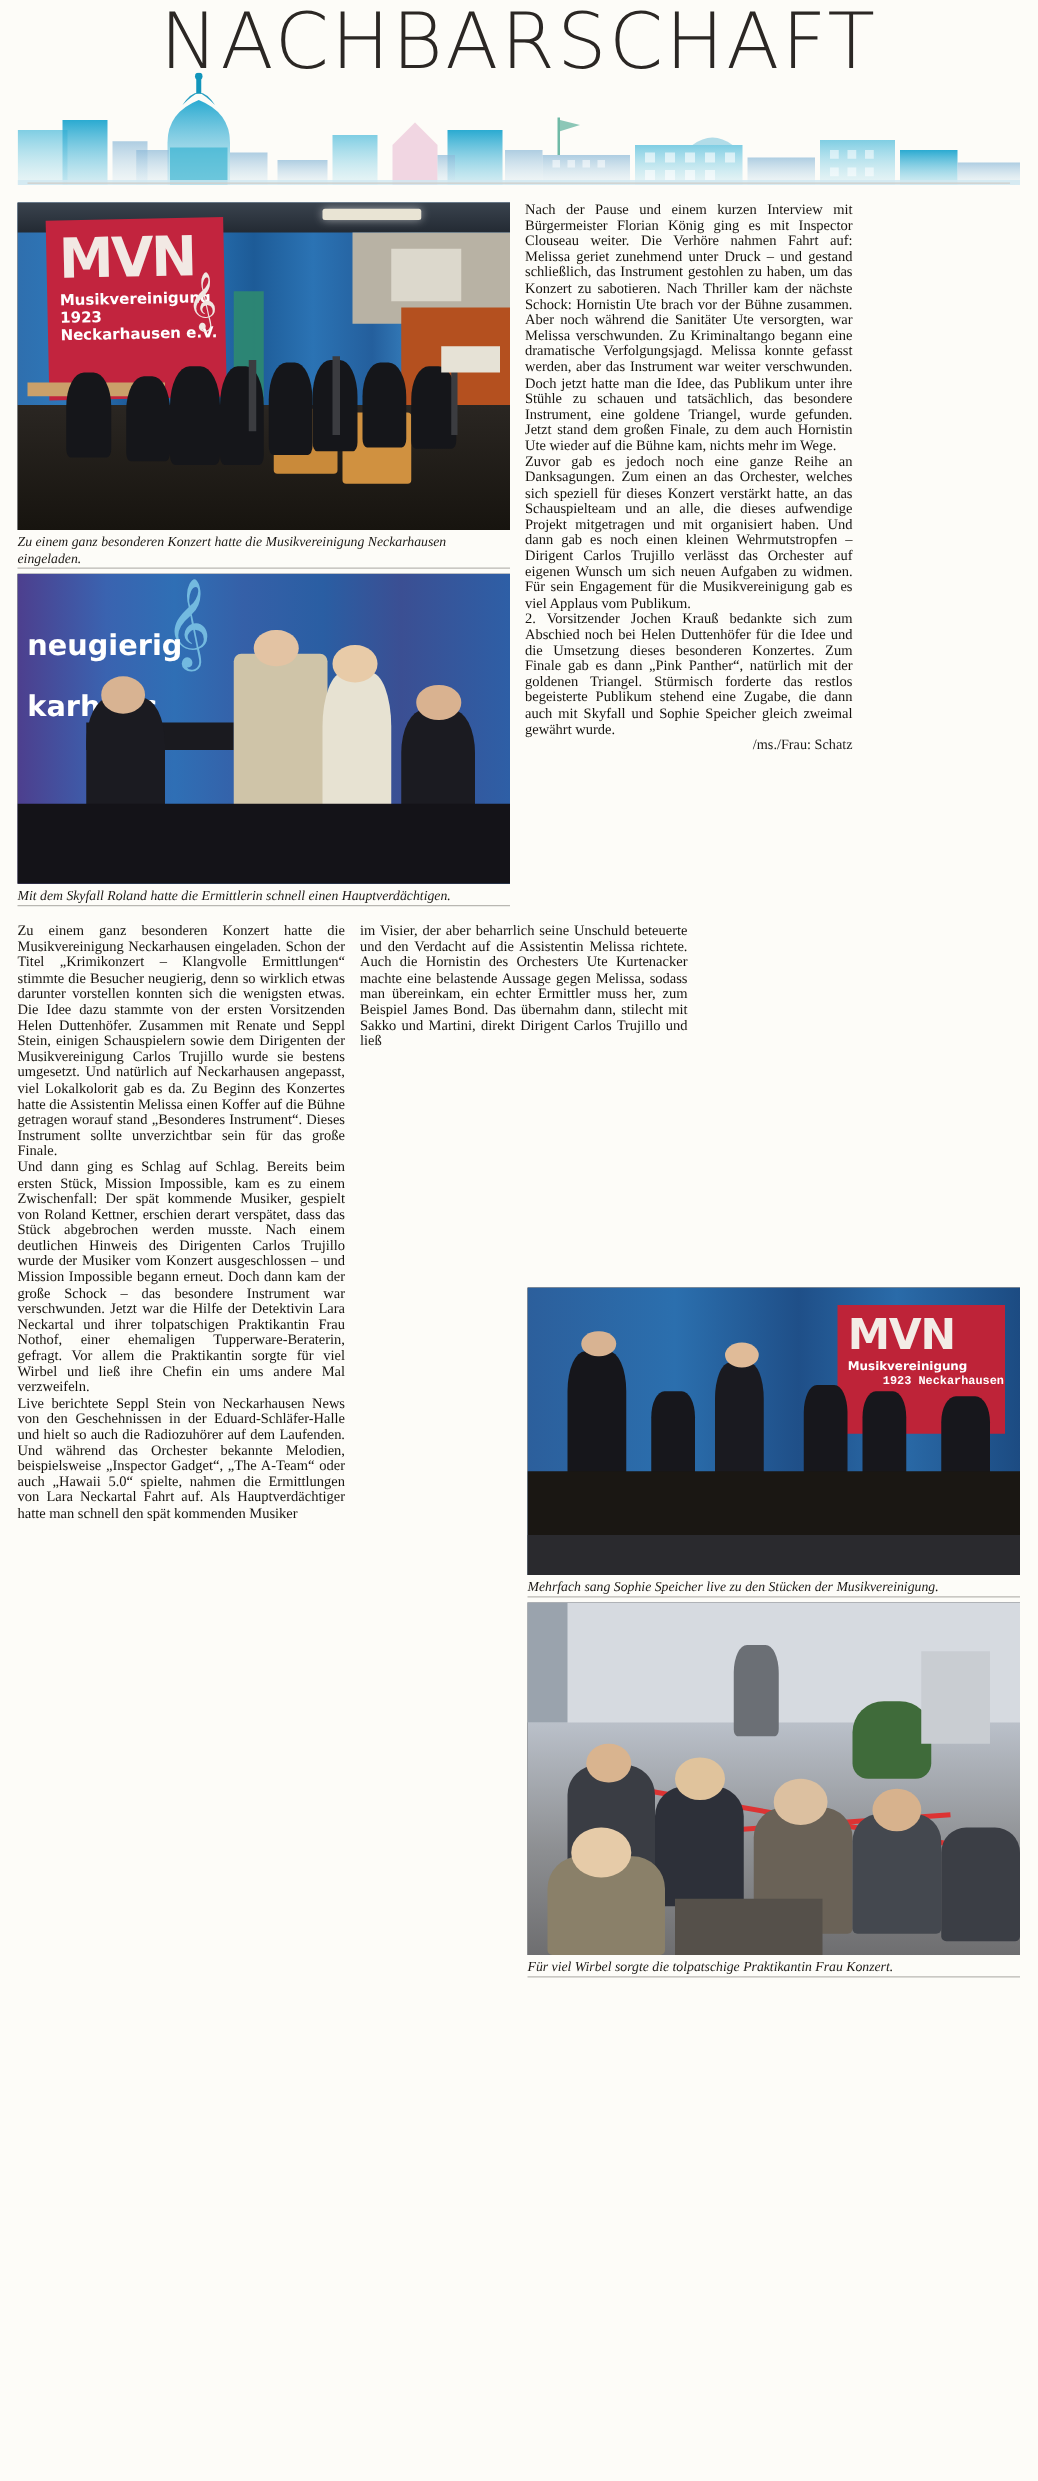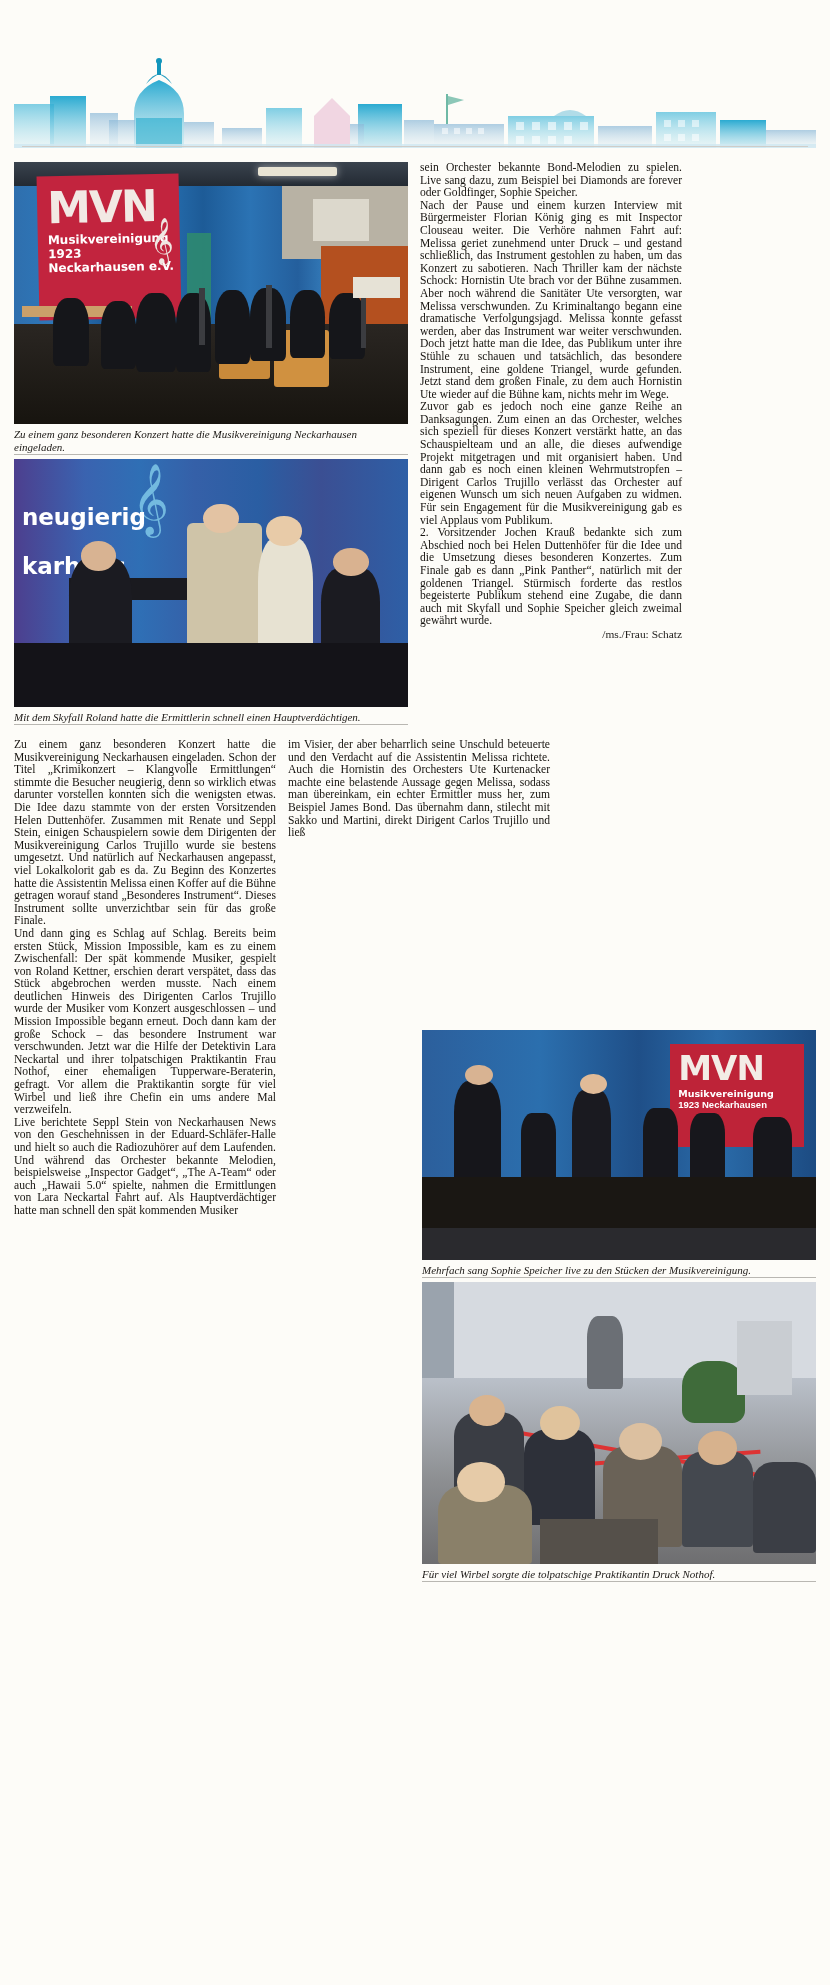--- a/index.html
+++ b/index.html
@@ -125,39 +125,40 @@
   .p2 .head { position:absolute; border-radius:50%; background:#d8b392; }
   .p2 .body2 { position:absolute; background:#1b1b21; border-radius:30% 30% 6% 6%; }
   .p2 .desk { position:absolute; left:14%; top:48%; width:30%; height:9%; background:#1a1a1f; }
 
   
   .p3 { width: 394px; height: 230px; }
   .p3 .bg { left:0; top:0; width:100%; height:100%; background:linear-gradient(90deg,#2c5f9c,#2b6fae 30%,#1f4f88 55%,#2a6ba9 75%,#1c4b82); }
   .p3 .ban { position:absolute; right:3%; top:6%; width:34%; height:45%; background:#be2338; }
   .p3 .ban .m { color:#f3ece6; font-family:"DejaVu Sans", sans-serif; font-weight:800; font-size:34px; letter-spacing:-1px; padding:4px 0 0 8px; }
   .p3 .ban .s1 { color:#fff; font-family:"DejaVu Sans", sans-serif; font-weight:700; font-size:9.5px; padding-left:8px; }
-  .p3 .ban .s2 { color:#fff; font-family:Liberation Sans, sans-serif; font-weight:700; font-size:9.5px; padding-left:8px; }
+  .p3 .ban .s2 { color:#fff; font-family:Liberation Mono, monospace; font-weight:700; font-size:9.5px; padding-left:8px;margin-left:28px; }
   .p3 .stage { left:0; bottom:0; width:100%; height:36%; background:#1a1713; }
 
   
   .p4 { width: 394px; height: 282px; }
   .p4 .bg { left:0; top:0; width:100%; height:100%; background:linear-gradient(180deg,#cfd4dc 0%,#b9bfc8 35%,#8d8f92 70%,#6e6e70 100%); }
   .p4 .wall2 { left:0; top:0; width:100%; height:34%; background:#d6dae0; }
   .p4 .plant { position:absolute; left:66%; top:28%; width:16%; height:22%; background:#3f6b3a; border-radius:40% 40% 20% 20%; }
   .p4 .tape { position:absolute; height:4px; background:#d33; transform-origin:left center; }
   .p4 .headc { position:absolute; border-radius:50%; }
 
   .credit { font-family:"Liberation Serif", serif; font-size:11.4px; text-align:right; }
 </style>
 </head>
 <body>
 
 <div class="page">
 
   <div class="masthead">
+    <div class="masthead-title">NACHBARSCHAFT</div>
     <div class="skyline">
       <svg viewBox="0 0 802 90" preserveAspectRatio="none" aria-hidden="true">
         <defs>
           <linearGradient id="g1" x1="0" y1="0" x2="0" y2="1">
             <stop offset="0%" stop-color="#1fa6cf" stop-opacity="0.95"></stop>
             <stop offset="100%" stop-color="#8fd3e8" stop-opacity="0.35"></stop>
           </linearGradient>
           <linearGradient id="g2" x1="0" y1="0" x2="0" y2="1">
             <stop offset="0%" stop-color="#5fc2de" stop-opacity="0.8"></stop>
             <stop offset="100%" stop-color="#bfe6f1" stop-opacity="0.3"></stop>
@@ -280,21 +281,20 @@
         <div class="px body2" style="left:62%;top:32%;width:14%;height:58%;background:#e7e2d2;"></div>
         <div class="px head" style="left:64%;top:23%;width:9%;height:12%;background:#e8cba8;"></div>
         <div class="px body2" style="left:78%;top:44%;width:15%;height:46%;"></div>
         <div class="px head" style="left:81%;top:36%;width:9%;height:11%;background:#d9b290;"></div>
         <div class="px dark"></div>
       </div>
       <div class="caption cap-rule">Mit dem Skyfall Roland hatte die Ermittlerin schnell einen Hauptverdächtigen.</div>
     </div>
 
     <div class="col">
-      <p class="body">sein Orchester bekannte Bond-Melodien zu spielen. Live sang dazu, zum Beispiel bei Diamonds are forever oder Goldfinger, Sophie Speicher.</p>
       <p class="body">Nach der Pause und einem kurzen Interview mit Bürgermeister Florian König ging es mit Inspector Clouseau weiter. Die Verhöre nahmen Fahrt auf: Melissa geriet zunehmend unter Druck – und gestand schließlich, das Instrument gestohlen zu haben, um das Konzert zu sabotieren. Nach Thriller kam der nächste Schock: Hornistin Ute brach vor der Bühne zusammen. Aber noch während die Sanitäter Ute versorgten, war Melissa verschwunden. Zu Kriminaltango begann eine dramatische Verfolgungsjagd. Melissa konnte gefasst werden, aber das Instrument war weiter verschwunden. Doch jetzt hatte man die Idee, das Publikum unter ihre Stühle zu schauen und tatsächlich, das besondere Instrument, eine goldene Triangel, wurde gefunden. Jetzt stand dem großen Finale, zu dem auch Hornistin Ute wieder auf die Bühne kam, nichts mehr im Wege.</p>
       <p class="body">Zuvor gab es jedoch noch eine ganze Reihe an Danksagungen. Zum einen an das Orchester, welches sich speziell für dieses Konzert verstärkt hatte, an das Schauspielteam und an alle, die dieses aufwendige Projekt mitgetragen und mit organisiert haben. Und dann gab es noch einen kleinen Wehrmutstropfen – Dirigent Carlos Trujillo verlässt das Orchester auf eigenen Wunsch um sich neuen Aufgaben zu widmen. Für sein Engagement für die Musikvereinigung gab es viel Applaus vom Publikum.</p>
       <p class="body">2. Vorsitzender Jochen Krauß bedankte sich zum Abschied noch bei Helen Duttenhöfer für die Idee und die Umsetzung dieses besonderen Konzertes. Zum Finale gab es dann „Pink Panther“, natürlich mit der goldenen Triangel. Stürmisch forderte das restlos begeisterte Publikum stehend eine Zugabe, die dann auch mit Skyfall und Sophie Speicher gleich zweimal gewährt wurde.</p>
       <div class="credit">/ms./Frau: Schatz</div>
     </div>
   </div>
 
   <div class="cols" style="margin-top:10px;">
 
     <div class="col">
@@ -349,16 +349,16 @@
       <div class="px headc" style="left:30%;top:44%;width:10%;height:12%;background:#e0c39c;"></div>
       <div class="px" style="left:46%;top:58%;width:20%;height:36%;background:#6a6257;border-radius:24px 24px 4px 4px;"></div>
       <div class="px headc" style="left:50%;top:50%;width:11%;height:13%;background:#dcc0a0;"></div>
       <div class="px" style="left:4%;top:72%;width:24%;height:28%;background:#8a8069;border-radius:26px 26px 4px 4px;"></div>
       <div class="px headc" style="left:9%;top:64%;width:12%;height:14%;background:#e6cba8;"></div>
       <div class="px" style="left:66%;top:60%;width:18%;height:34%;background:#44484f;border-radius:22px 22px 4px 4px;"></div>
       <div class="px headc" style="left:70%;top:53%;width:10%;height:12%;background:#d7b28d;"></div>
       <div class="px" style="left:84%;top:64%;width:16%;height:32%;background:#3b3e45;border-radius:20px 20px 4px 4px;"></div>
       <div class="px" style="left:30%;top:84%;width:30%;height:16%;background:#55504a;"></div>
     </div>
-    <div class="caption cap-rule">Für viel Wirbel sorgte die tolpatschige Praktikantin Druck Nothof.</div>
+    <div class="caption cap-rule">Für viel Wirbel sorgte die tolpatschige Praktikantin Frau Konzert.</div>
   </div>
 
 </div>
 
 </body></html>

